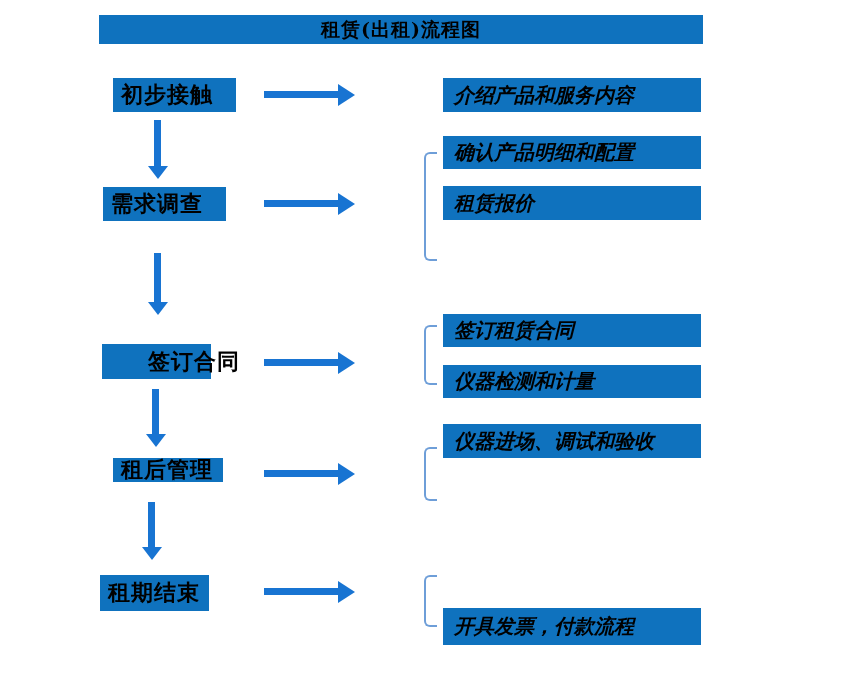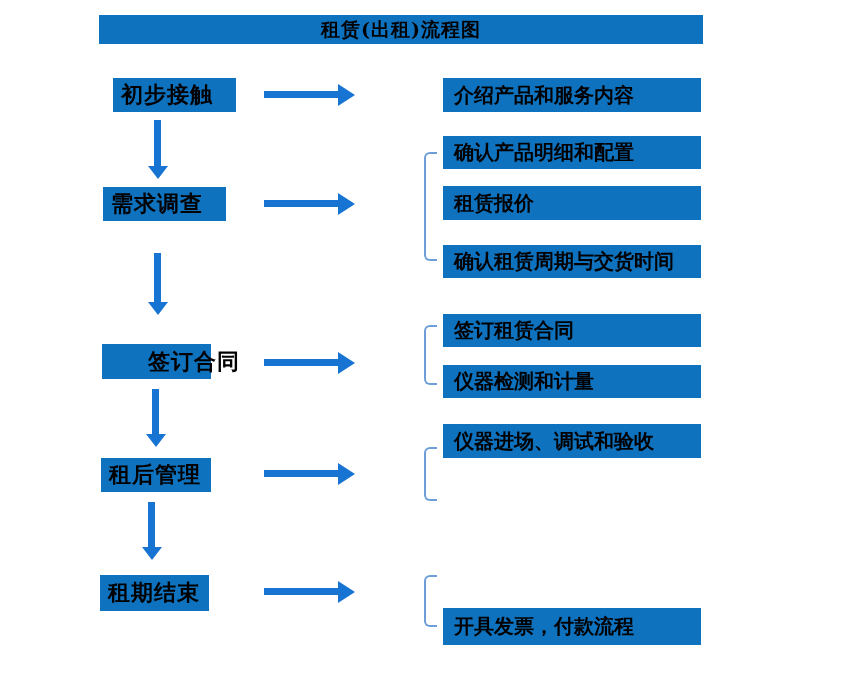--- a/index.html
+++ b/index.html
@@ -33,26 +33,27 @@
   }
   .step{
     font-size:22px;
     padding-left:8px;
     letter-spacing:1px;
   }
   .detail{
     left:443px;width:258px;
     font-size:20px;
     padding-left:11px;
+    font-style:italic;
   }
   
   .s1{left:103px;top:78px; width:123px;height:34px;margin-left:10px;}
   .s2{left:103px;top:187px;width:123px;height:34px;}
   .s3{left:102px;top:344px;width:109px;height:35px;padding-left:46px;}
-  .s4{left:101px;top:458px;width:110px;height:34px;}
+  .s4{left:113px;top:458px;width:110px;height:24px;}
   .s5{left:100px;top:575px;width:109px;height:36px;}
   
   .d1{top:78px; height:34px;}
   .d2{top:136px;height:33px;}
   .d3{top:186px;height:34px;}
   .d4{top:245px;height:33px;}
   .d5{top:314px;height:33px;text-align:center;}
   .d6{top:365px;height:33px;}
   .d7{top:424px;height:34px;}
   .d8{top:492px;height:33px;}
@@ -138,19 +139,18 @@
   <div class="harrow h5"></div>
 
   <div class="bracket bA"></div>
   <div class="bracket bB"></div>
   <div class="bracket bC"></div>
   <div class="bracket bD"></div>
 
   <div class="bluebox detail d1">介绍产品和服务内容</div>
   <div class="bluebox detail d2">确认产品明细和配置</div>
   <div class="bluebox detail d3">租赁报价</div>
-  <div class="bluebox detail d4">确认租赁周期与交货时间</div>
   <div class="bluebox detail d5">签订租赁合同</div>
   <div class="bluebox detail d6">仪器检测和计量</div>
   <div class="bluebox detail d7">仪器进场、调试和验收</div>
   <div class="bluebox detail d10">开具发票，付款流程</div>
 
 </div>
 
 </body></html>

